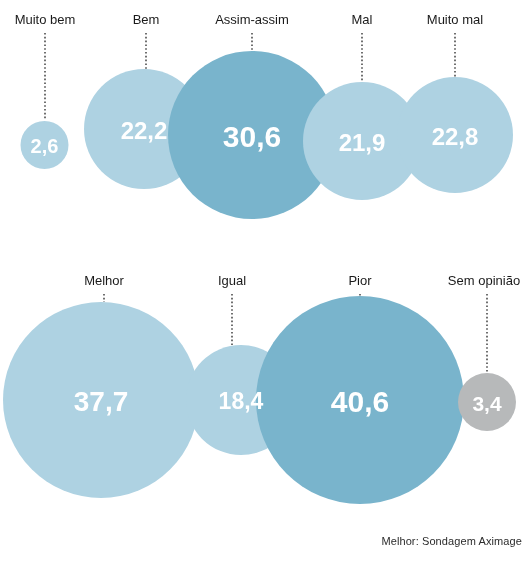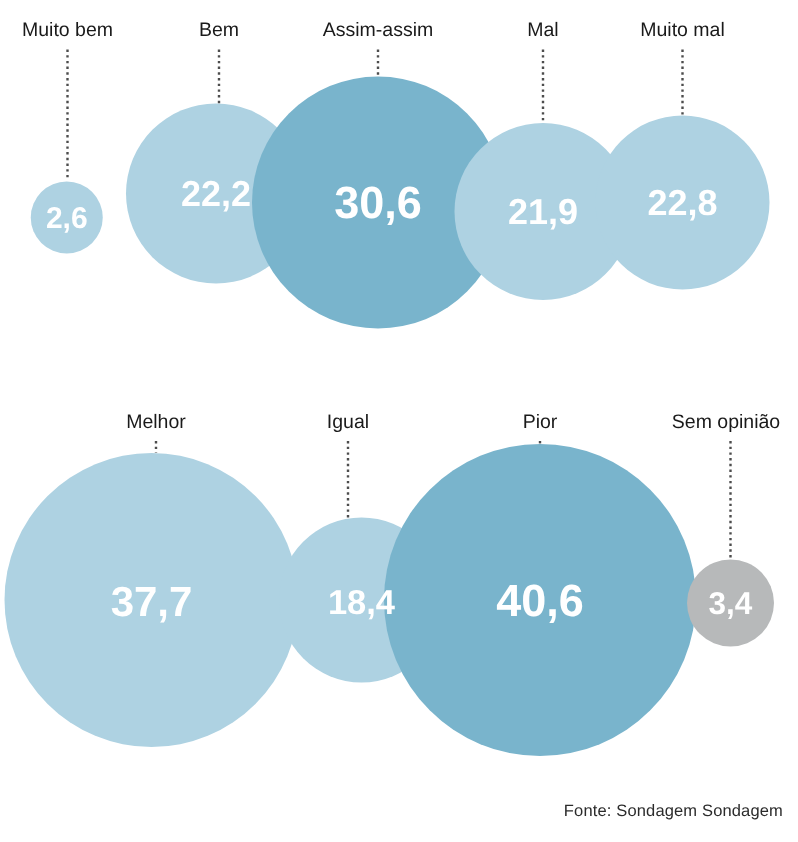--- a/index.html
+++ b/index.html
@@ -124,14 +124,14 @@
 
       <g>
         <text class="bubble-label" id="tl-1-0" x="104" y="285" font-size="13">Melhor</text>
         <text class="bubble-label" id="tl-1-1" x="232" y="285" font-size="13">Igual</text>
         <text class="bubble-label" id="tl-1-2" x="360" y="285" font-size="13">Pior</text>
         <text class="bubble-label" id="tl-1-3" x="484" y="285" font-size="13">Sem opinião</text>
       </g>
     </g>
   </svg>
 
-  <div class="source-note">Fonte: Sondagem Sondagem</div>
+  <div class="source-note">Melhor: Sondagem Aximage</div>
 </div>
 
 </body></html>

